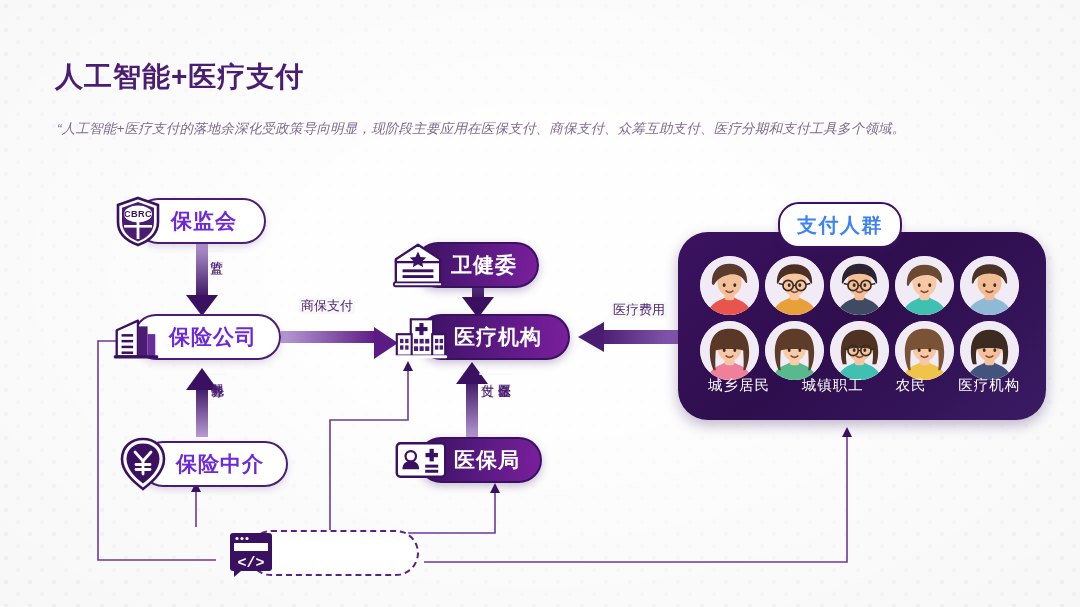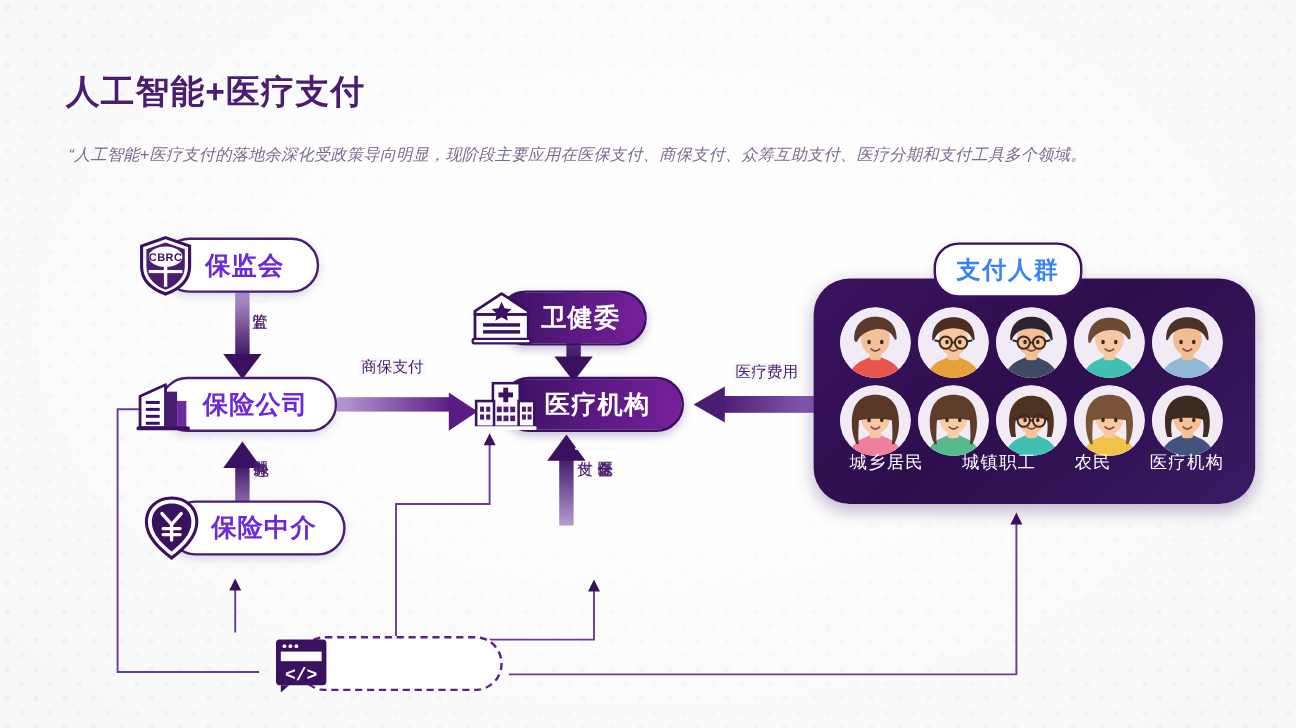--- a/index.html
+++ b/index.html
@@ -282,37 +282,53 @@
           <rect x="13" y="30" width="12" height="2.6"></rect>
           <rect x="13" y="36" width="12" height="2.6"></rect>
           <rect x="13" y="42" width="12" height="2.6"></rect>
         </g>
         <rect x="5" y="46" width="46" height="3.4" rx="1.2" fill="#3a1160"></rect>
       </svg>
     </span>
     <span class="label">保险公司</span>
   </div>
 
-  <div class="node pill-light" style="left:140px;top:417px;width:148px;">
+  <div class="node pill-light" style="left:140px;top:441px;width:148px;">
     <span class="badge">
       <svg width="54" height="56" viewBox="0 0 54 56">
         <path d="M27 3 C15 3 6 11 6 23 C6 36 18 46 27 53 C36 46 48 36 48 23 C48 11 39 3 27 3 Z" fill="#ffffff" stroke="#3a1160" stroke-width="2.6"></path>
         <path d="M27 7.5 C17.5 7.5 10.5 13.6 10.5 23 C10.5 33.6 20 42 27 47.6 C34 42 43.5 33.6 43.5 23 C43.5 13.6 36.5 7.5 27 7.5 Z" fill="#3a1160"></path>
         <g stroke="#ffffff" stroke-width="2.8" stroke-linecap="round" fill="none">
           <path d="M19 16 L27 25"></path>
           <path d="M35 16 L27 25"></path>
           <path d="M27 25 L27 38"></path>
           <path d="M20 28.5 H34"></path>
           <path d="M20 33.5 H34"></path>
         </g>
       </svg>
     </span>
     <span class="label">保险中介</span>
   </div>
 
+  <div class="node pill-dark" style="left:418px;top:437px;width:124px;">
+    <span class="badge">
+      <svg width="58" height="48" viewBox="0 0 58 48">
+        <rect x="3" y="6" width="52" height="36" rx="4" fill="#ffffff" stroke="#3a1160" stroke-width="2.6"></rect>
+        <circle cx="18" cy="20" r="5.6" fill="none" stroke="#3a1160" stroke-width="2.4"></circle>
+        <path d="M9 34 C9 27.5 13.2 25 18 25 C22.8 25 27 27.5 27 34 Z" fill="#3a1160"></path>
+        <g fill="#3a1160">
+          <rect x="38.2" y="12" width="4.6" height="13.5"></rect>
+          <rect x="33.8" y="16.4" width="13.4" height="4.6"></rect>
+          <rect x="33.5" y="29" width="14" height="3.2"></rect>
+          <rect x="33.5" y="34.5" width="14" height="3.2"></rect>
+        </g>
+      </svg>
+    </span>
+    <span class="label">医保局</span>
+  </div>
 
   <div class="node pill-dashed" style="left:248px;top:530px;width:171px;">
     <span class="badge">
       <svg width="54" height="52" viewBox="0 0 54 52">
         <rect x="6" y="6" width="42" height="38" rx="3" fill="#3a1160"></rect>
         <rect x="10" y="16" width="34" height="8" fill="#ffffff"></rect>
         <g fill="#ffffff">
           <circle cx="13" cy="11.5" r="1.6"></circle>
             <circle cx="18" cy="11.5" r="1.6"></circle>
             <circle cx="23" cy="11.5" r="1.6"></circle>

